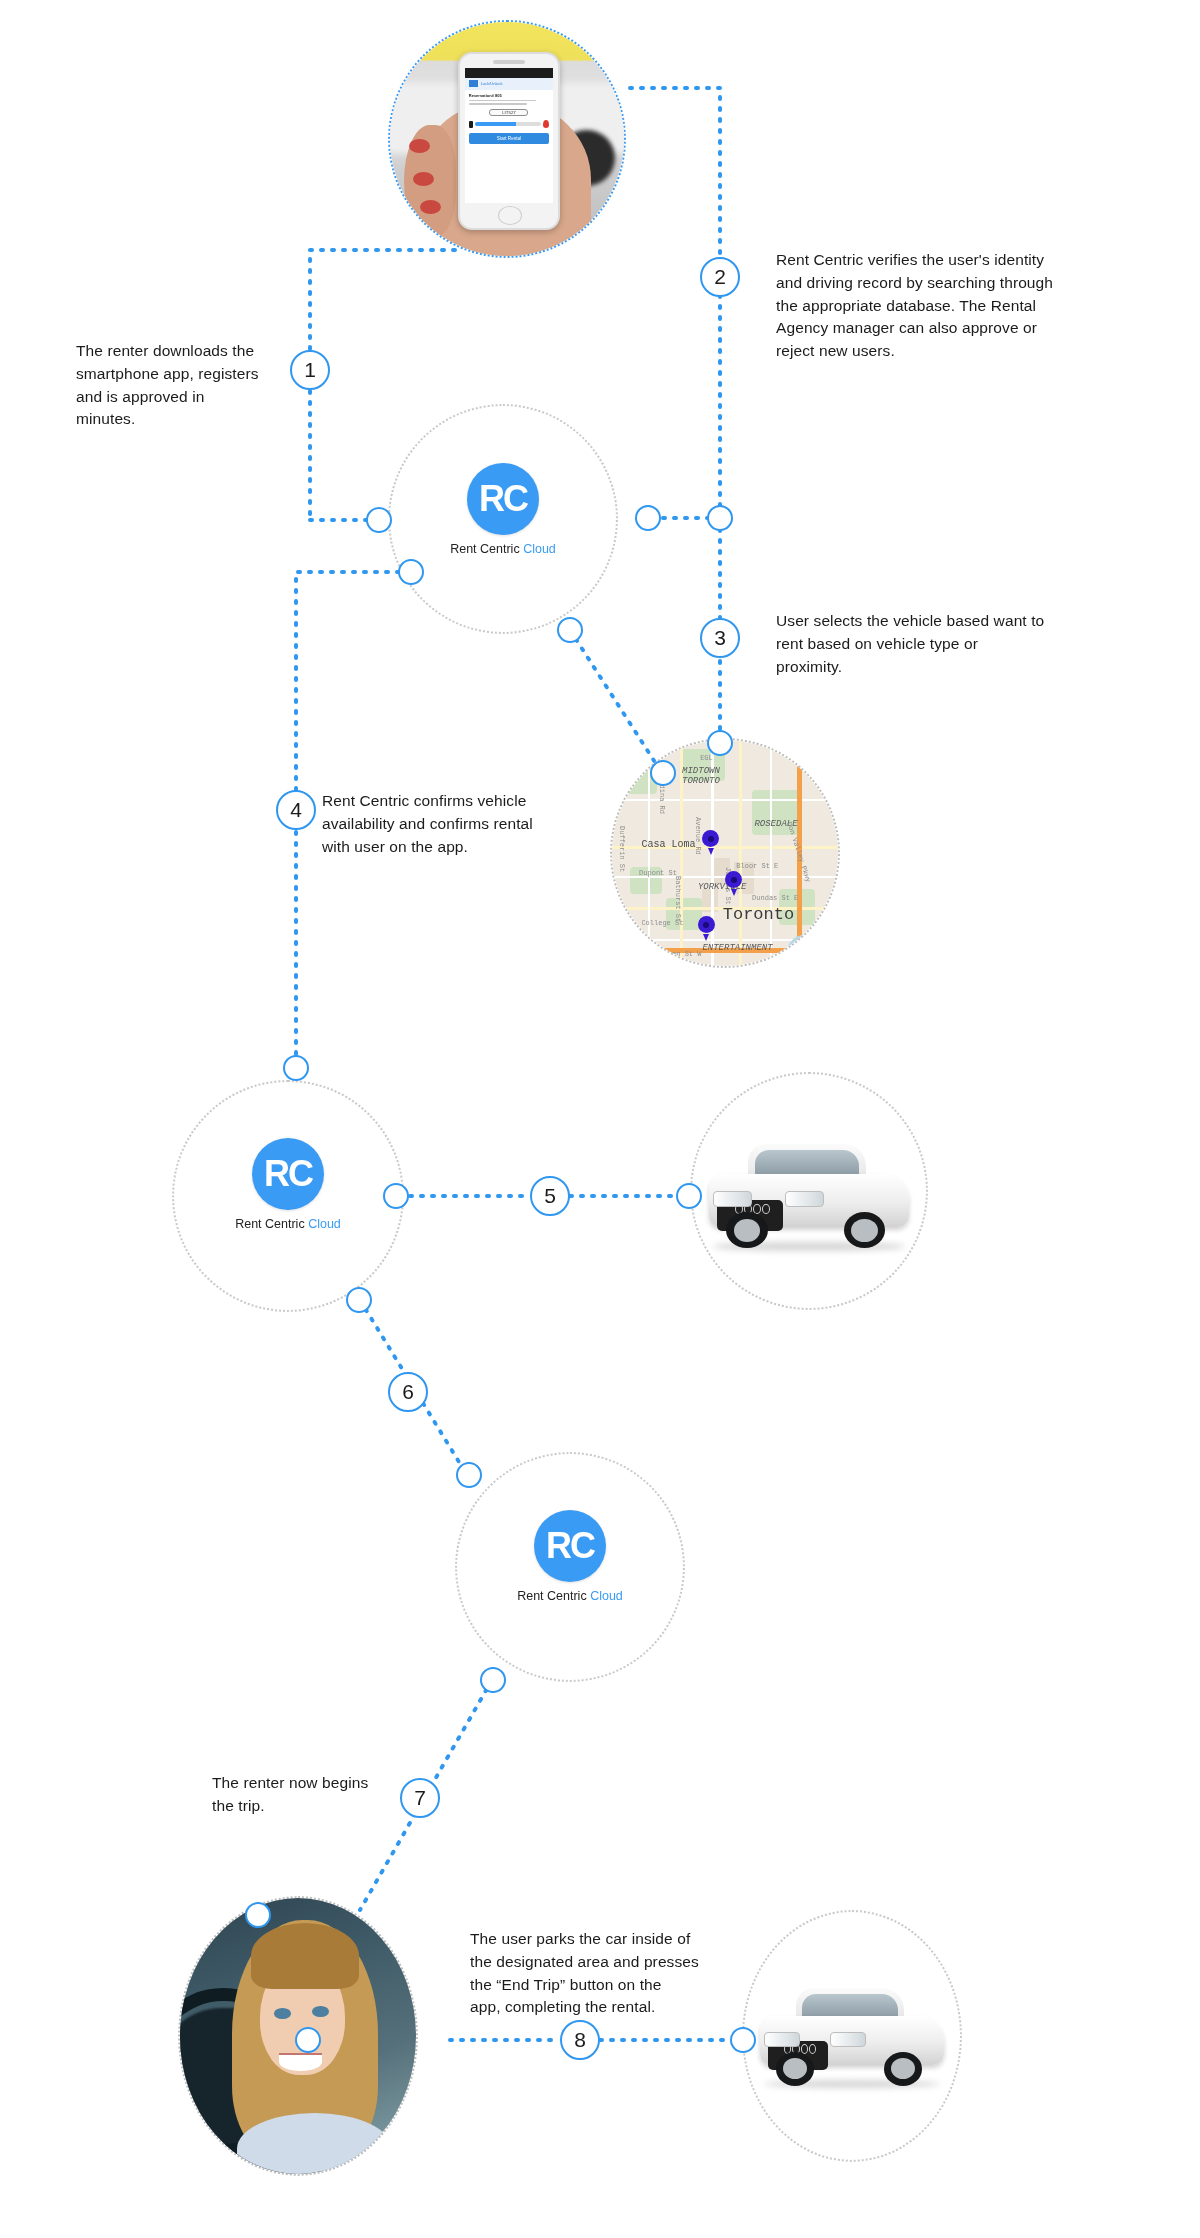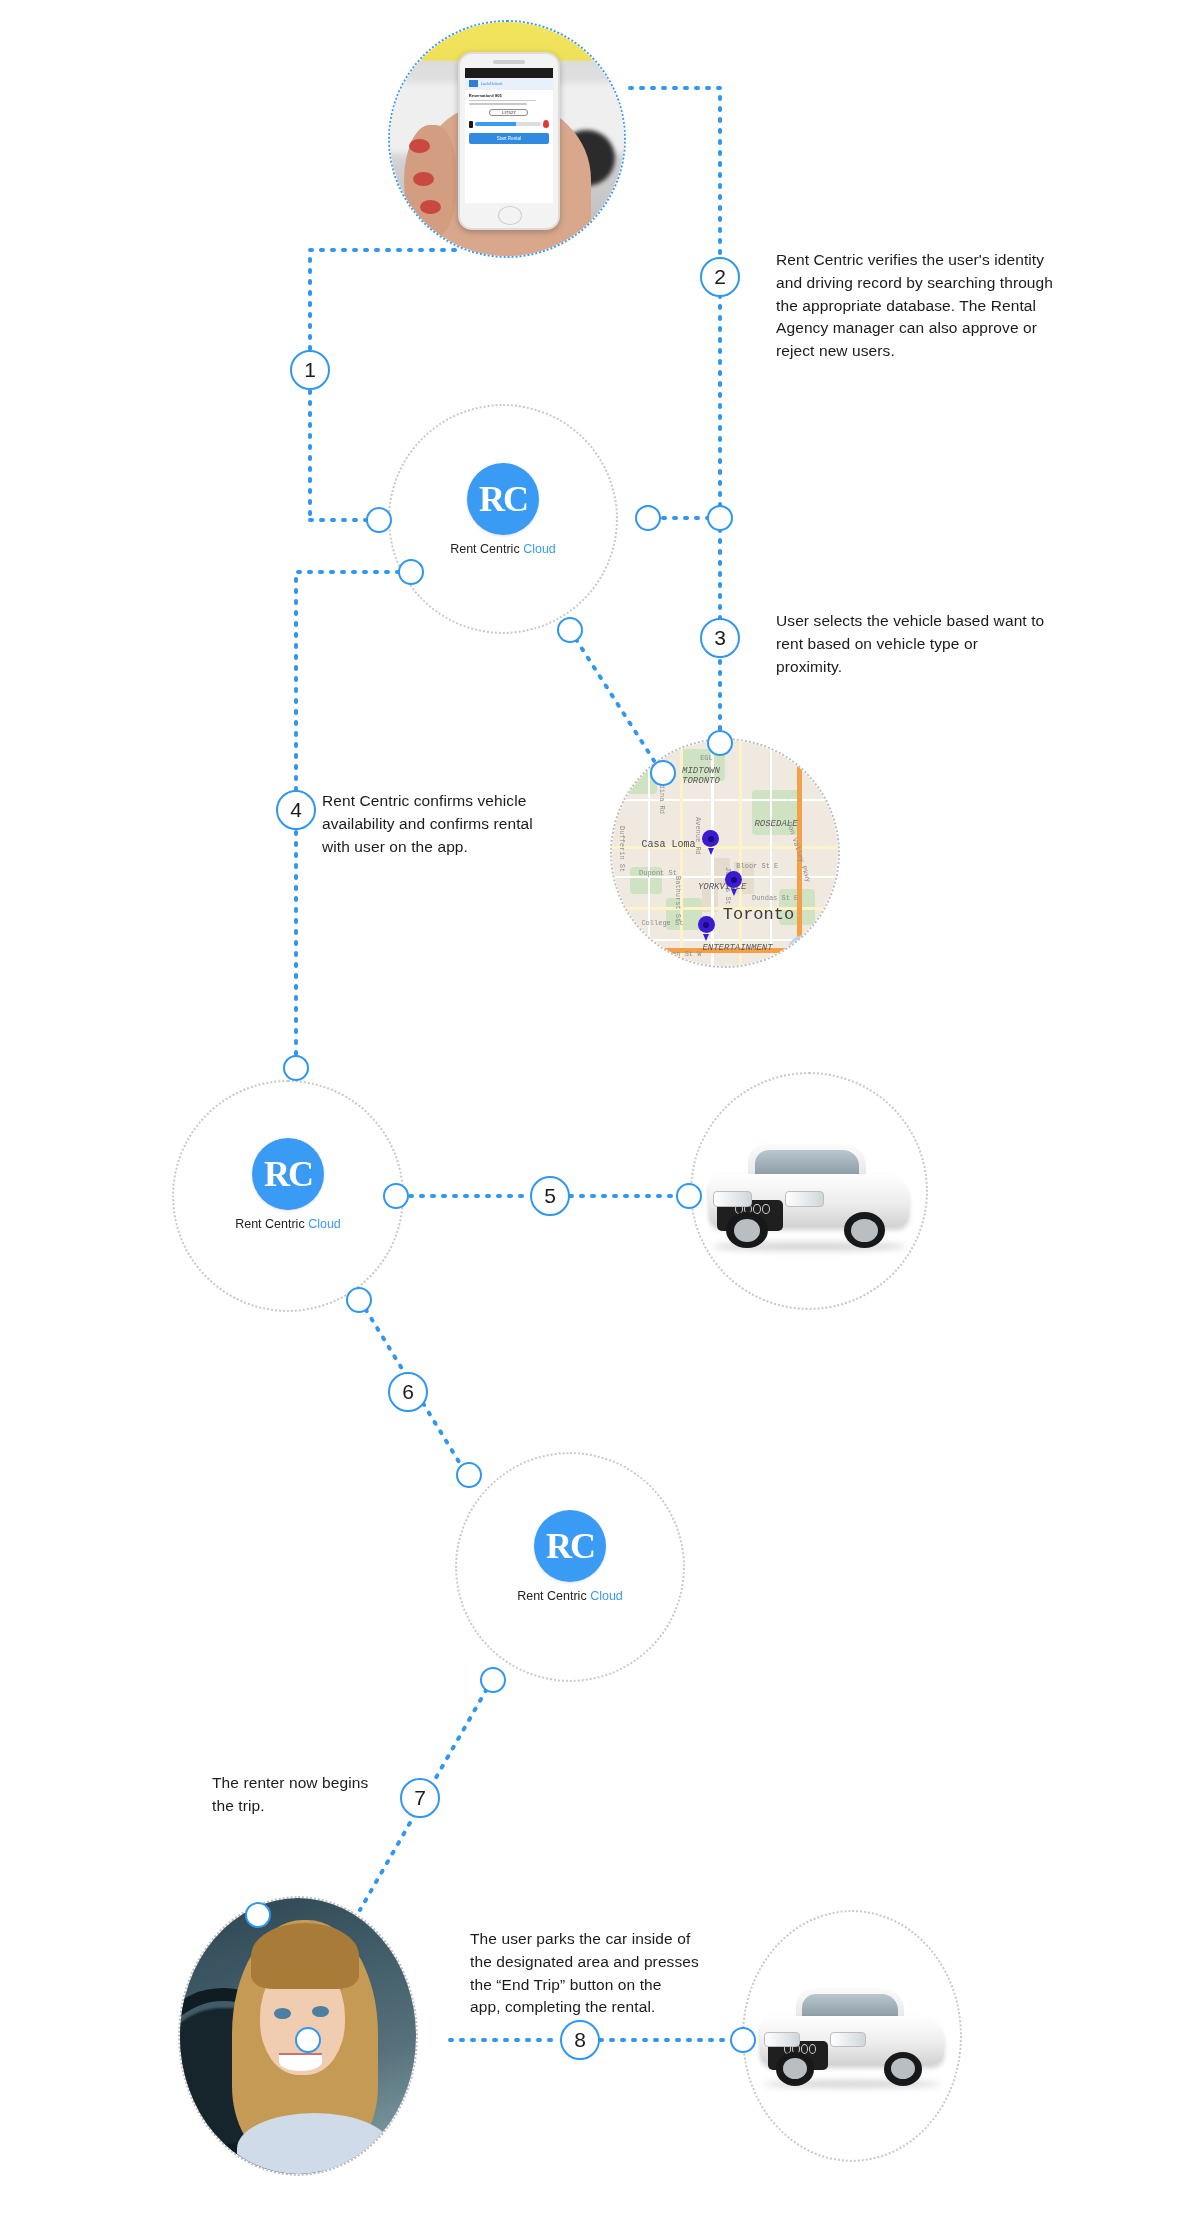--- a/index.html
+++ b/index.html
@@ -71,21 +71,20 @@
   .rc-cluster{position:absolute;z-index:4;text-align:center;}
   .rc-badge{
     border-radius:50%;
     background:#3a9bf4;
     display:flex;align-items:center;justify-content:center;
     color:#ffffff;
     font-weight:bold;
     letter-spacing:-2px;
     margin:0 auto;
     box-shadow:0 1px 3px rgba(0,0,0,.13);
-    font-family:Liberation Serif, serif;
   }
   .rc-caption{
     margin-top:7px;
     font-size:12.5px;
     color:#232323;
     white-space:nowrap;
   }
   .rc-caption .cloud{color:#3a9bf4;}
 
   
@@ -236,20 +235,24 @@
               <div class="ph-pin"></div>
             </div>
             <div class="ph-btn">Start Rental</div>
           </div>
         </div>
         <div class="phone-home"></div>
       </div>
     </div>
   </div>
 
+  <div class="step-text" style="left:76px;top:340px;width:225px;">The renter downloads the
+smartphone app, registers
+and is approved in
+minutes.</div>
   <div class="step-num" style="left:290px;top:350px;">1</div>
 
   <div class="step-num" style="left:700px;top:257px;">2</div>
   <div class="step-text" style="left:776px;top:249px;width:300px;">Rent Centric verifies the user's identity
 and driving record by searching through
 the appropriate database.  The Rental
 Agency manager can also approve or
 reject new users.</div>
 
   <div class="ring" style="left:388px;top:404px;width:230px;height:230px;"></div>

